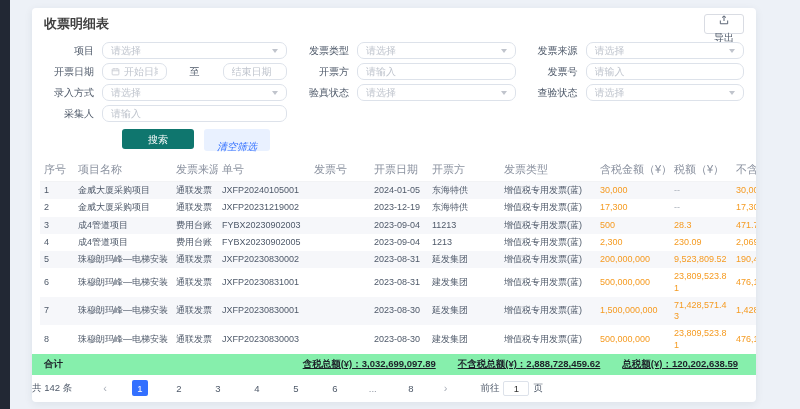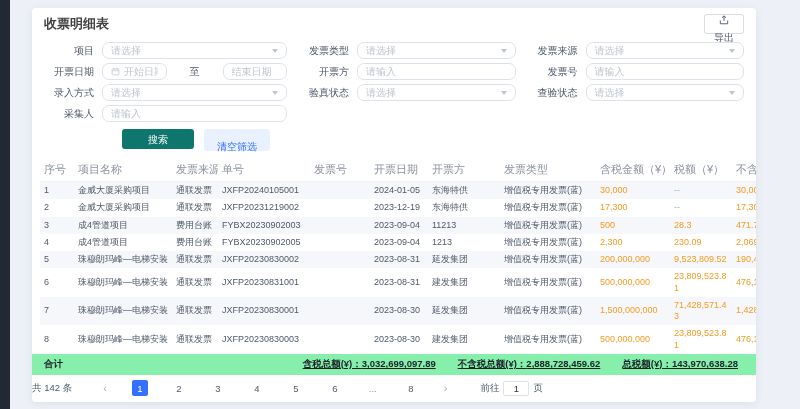--- a/index.html
+++ b/index.html
@@ -30,21 +30,21 @@
   .chevron-down { margin-left:auto; width:0; height:0; border-left:3.5px solid transparent; border-right:3.5px solid transparent;
                   border-top:4px solid #c0c4cc; flex:none; }
   .daterange { flex:1; display:flex; align-items:center; gap:23px; min-width:0; }
   .daterange .sep { font-size:10px; color:#4e5969; flex:none; }
   .cal-icon { margin-right:4px; flex:none; display:inline-flex; }
 
   
   .btn-row { display:flex; gap:10px; padding:7px 12px 5px 78px; }
   .btn { height:20px; border:0; border-radius:3px; font-size:10px; cursor:pointer; font-family:inherit; }
   .btn-primary { background:#0f766e; color:#fff; padding:4px 26px; }
-  .btn-light { background:#e9f1ff; color:#3370ff; padding:11px 13px; }
+  .btn-light { background:#e9f1ff; color:#3370ff; padding:11px 13px;font-style:italic; }
 
   
   .table-wrap { flex:1; padding:2px 8px 0; overflow:hidden; }
   table { width:776px; table-layout:fixed; border-collapse:collapse; }
   th { font-size:11px; font-weight:normal; color:#8a919f; text-align:left; padding:4px; white-space:nowrap;
        overflow:hidden; border-bottom:1px solid #f2f3f5; }
   td { font-size:9px; color:#4e5969; padding:3px 4px; overflow-wrap:break-word; line-height:1.25; vertical-align:middle; }
   tbody tr:nth-child(odd) { background:#f6f7fa; }
   td.amount { color:#f59b22; }
   td.muted { color:#a8aeb8; }
@@ -332,21 +332,21 @@
     </tr>
   </tbody>
     </table>
   </div>
 
   <div class="summary">
     <span>合计</span>
     <div class="totals">
       <span><span>含税总额(¥)：</span><span>3,032,699,097.89</span></span>
       <span><span>不含税总额(¥)：</span><span>2,888,728,459.62</span></span>
-      <span><span>总税额(¥)：</span><span>143,970,638.28</span></span>
+      <span><span>总税额(¥)：</span><span>120,202,638.59</span></span>
     </div>
   </div>
 
   <div class="pagination">
     <span class="total-count">共 142 条</span>
     <span class="arrow">‹</span>
     <span class="page-btn active">1</span>
     <span class="page-btn">2</span>
     <span class="page-btn">3</span>
     <span class="page-btn">4</span>

